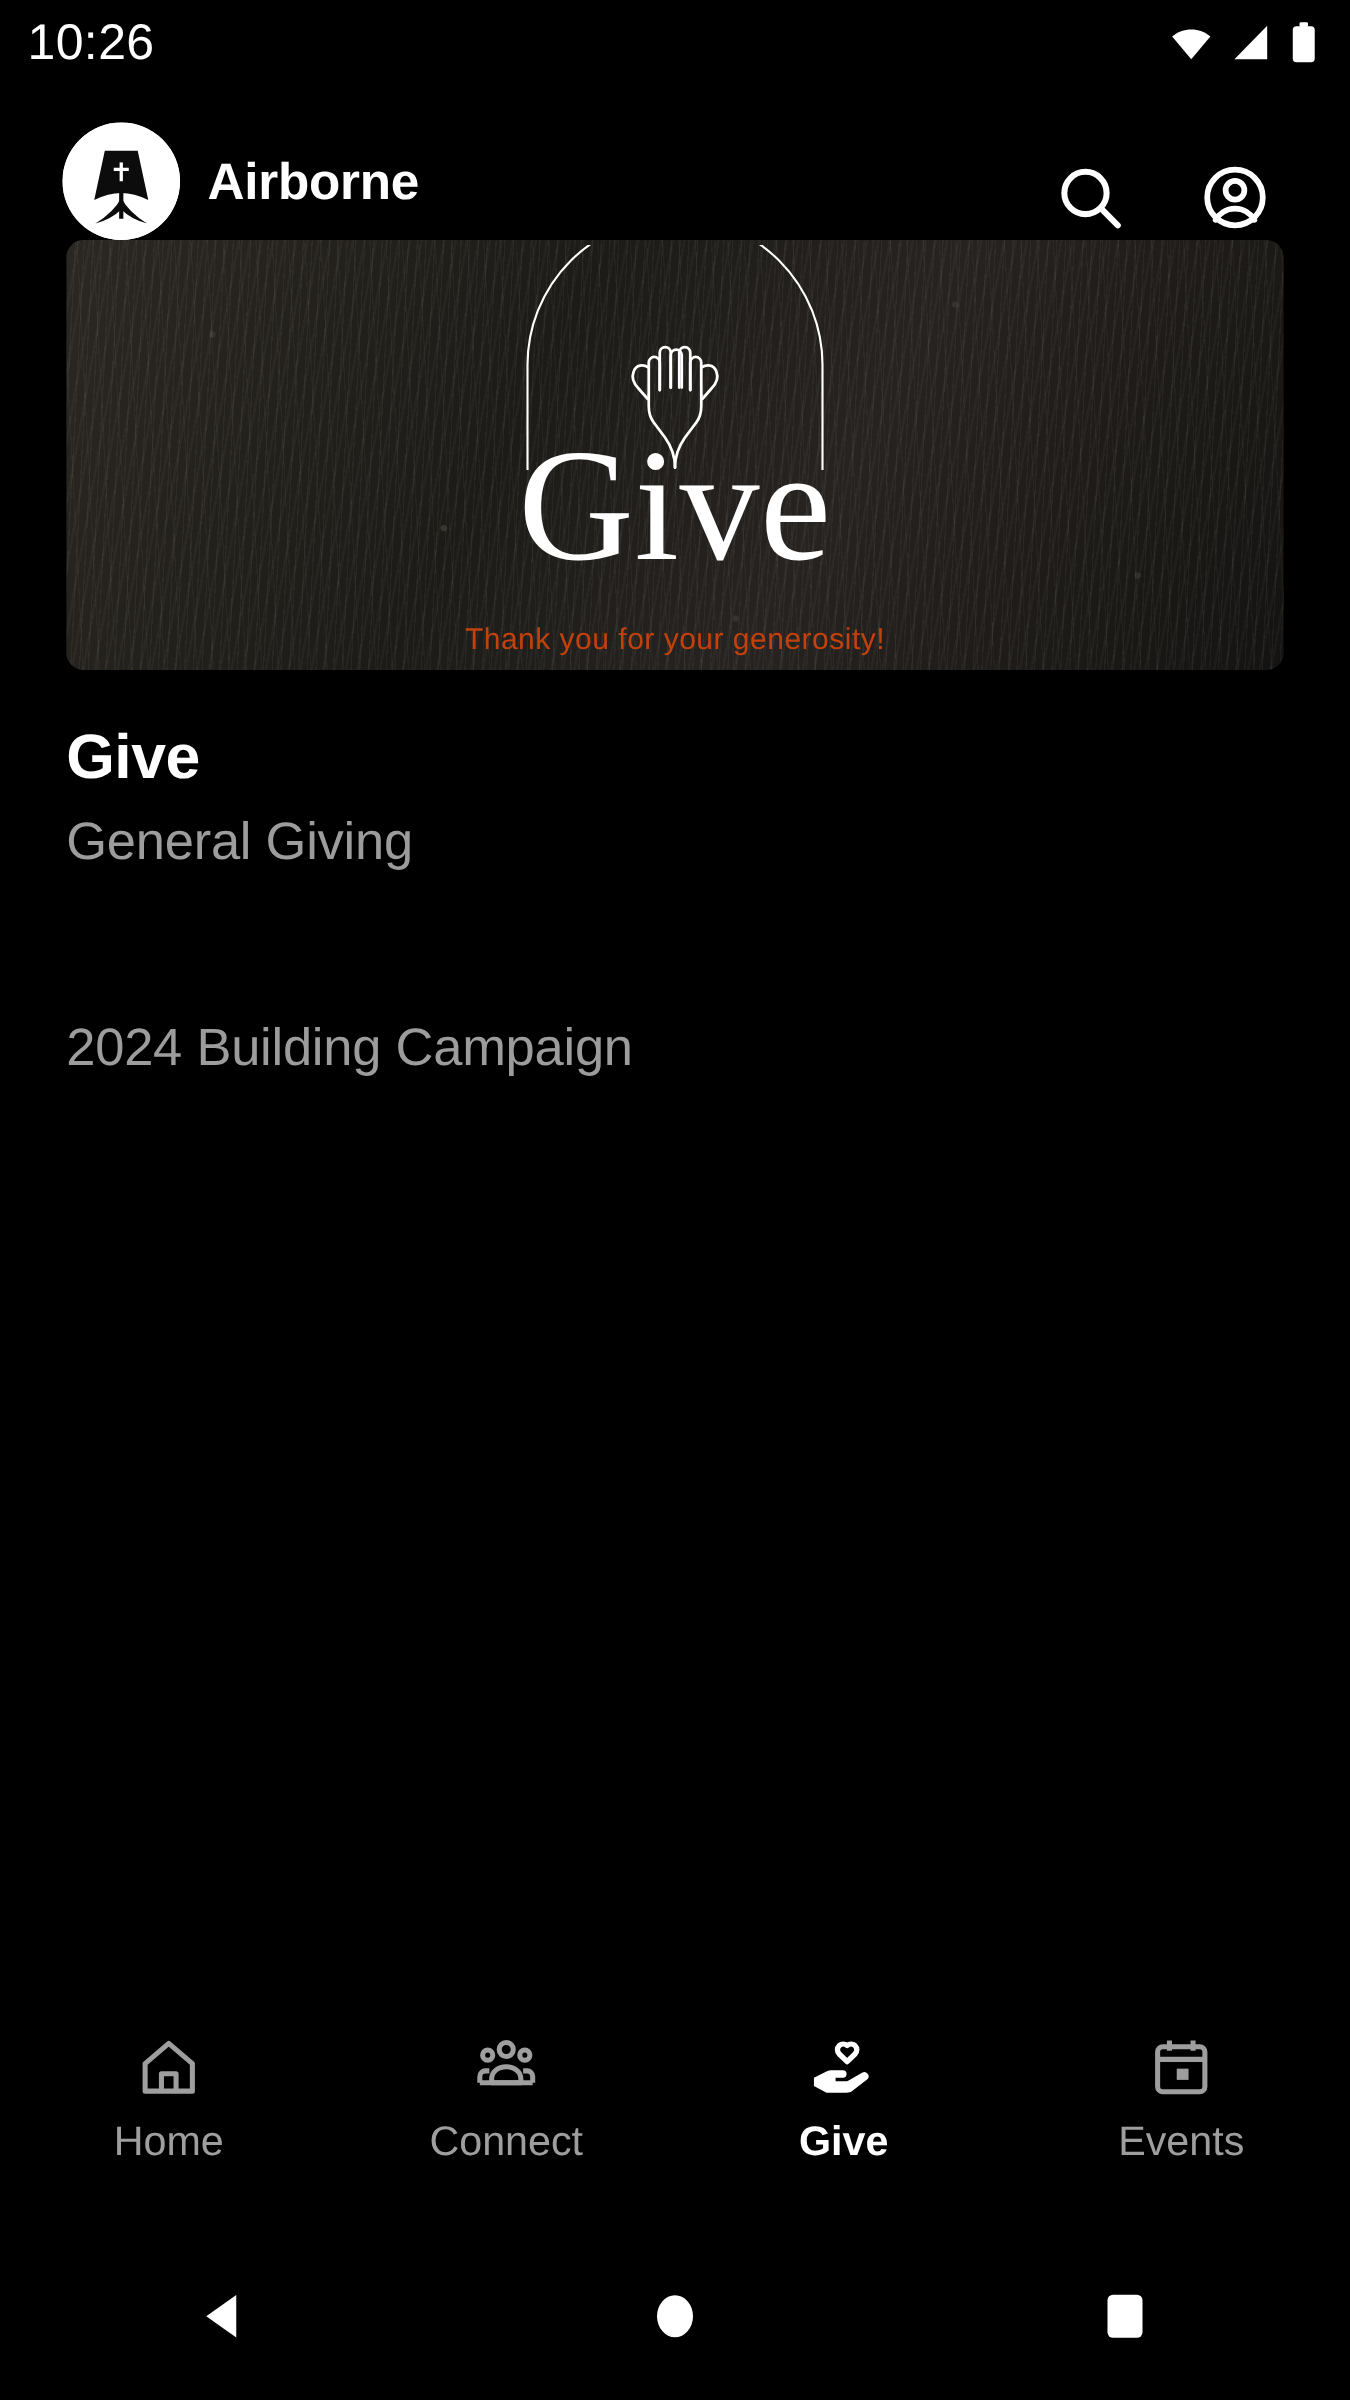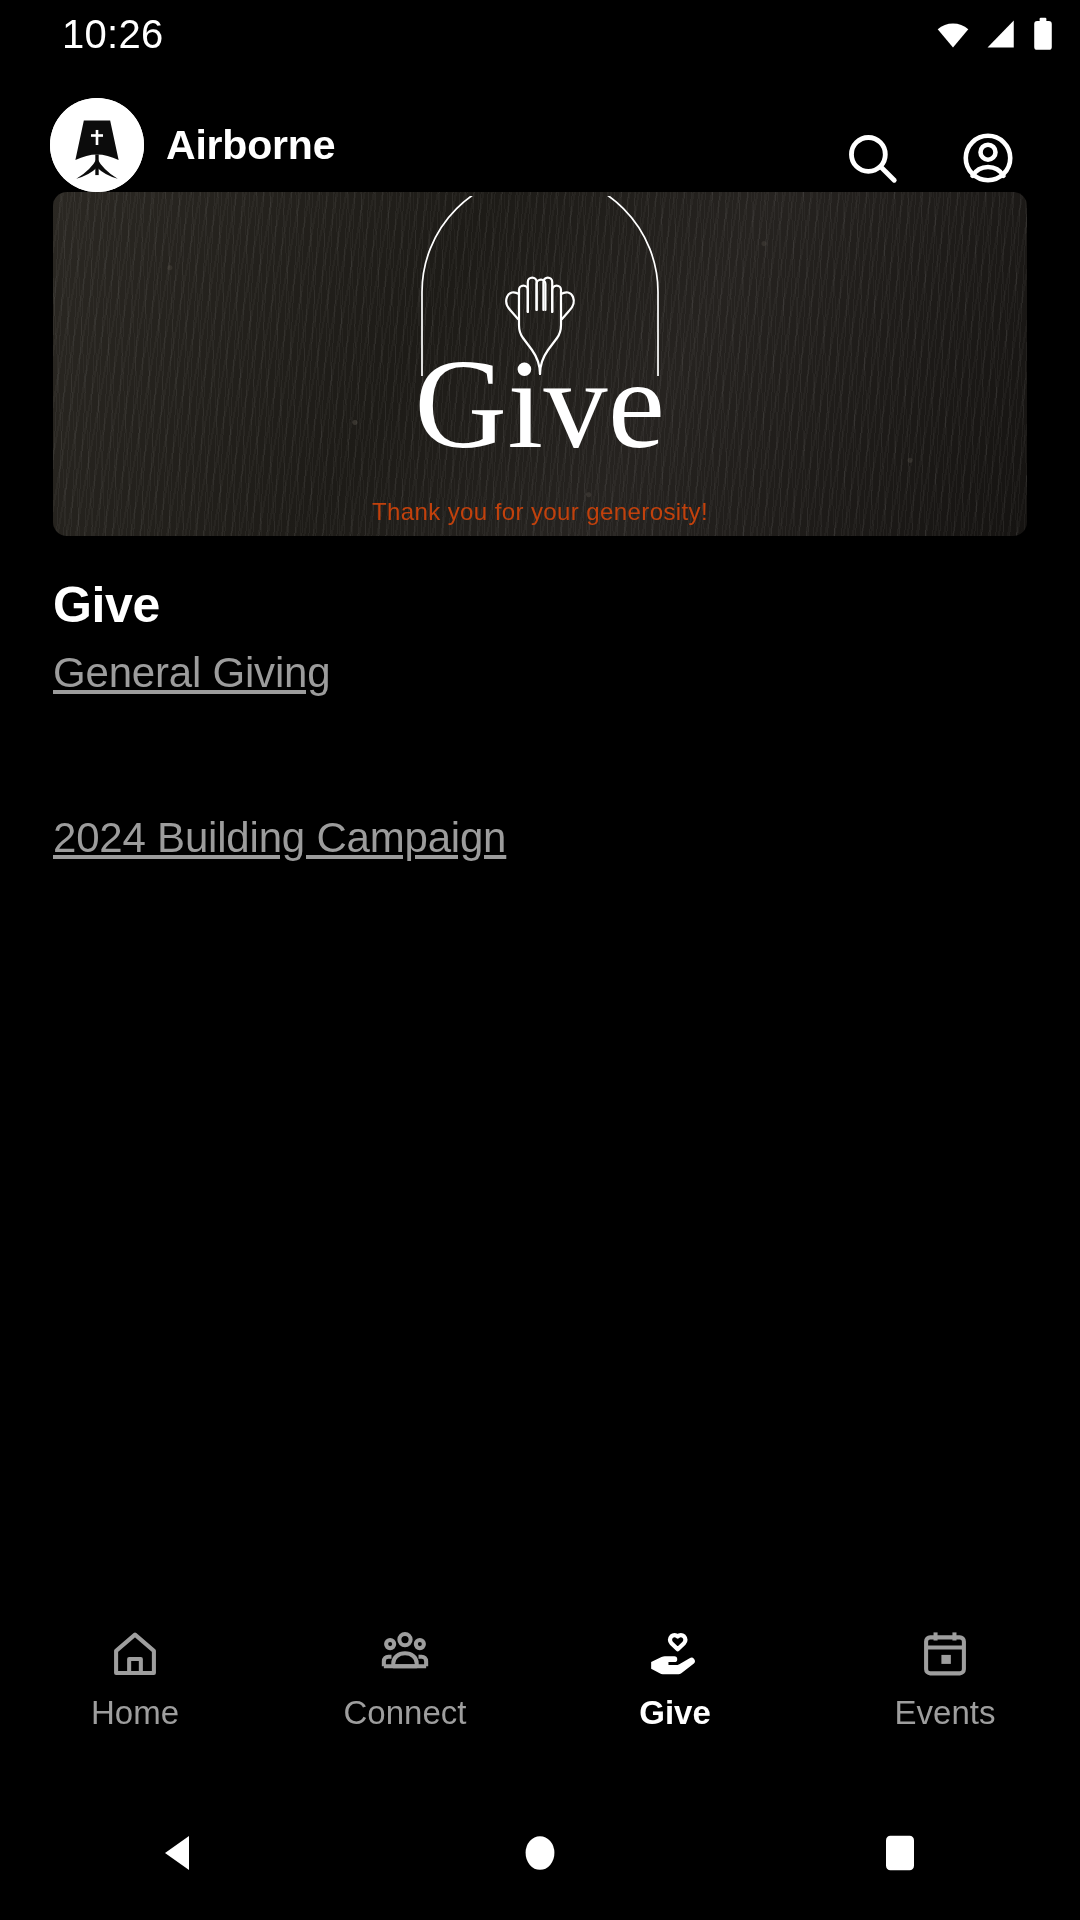--- a/index.html
+++ b/index.html
@@ -14,21 +14,20 @@
 
   
   .statusbar {
     position:absolute; top:0; left:0; width:1080px; height:68px;
     display:flex; align-items:center; justify-content:space-between;
     padding:0 26px 0 22px;
   }
   .status-time {
     color:#fff; font-size:40px; font-weight:400; letter-spacing:0.3px;
     line-height:1;
-    margin-left:40px;
   }
   .status-icons { display:flex; align-items:center; gap:14px; }
   .ic-wifi { width:34px; height:34px; }
   .ic-cell { width:34px; height:34px; }
   .ic-batt { width:22px; height:34px; }
 
   
   .appbar {
     position:absolute; top:88px; left:0; width:1055px; height:104px;
     display:flex; align-items:flex-end; padding:0 34px 0 50px;
@@ -134,21 +133,21 @@
     letter-spacing:1.2px; white-space:nowrap; transform:scaleX(1.04);
   }
 
   
   .card-title {
     margin-top:42px; color:#fff; font-size:50px; font-weight:700;
     letter-spacing:-0.4px; line-height:1.1;
   }
   .card-sub {
     margin-top:16px; color:#9c9c9c; font-size:42px; font-weight:400;
-    letter-spacing:-0.2px; line-height:1.12;text-decoration:underline;
+    letter-spacing:-0.2px; line-height:1.12;
   }
 
   
   .tabbar {
     position:absolute; left:0; bottom:168px; width:1080px; height:150px;
     display:flex; background:#000;
   }
   .tab {
     flex:1; display:flex; flex-direction:column; align-items:center;
     justify-content:center; gap:13px; cursor:pointer; height:100%;

